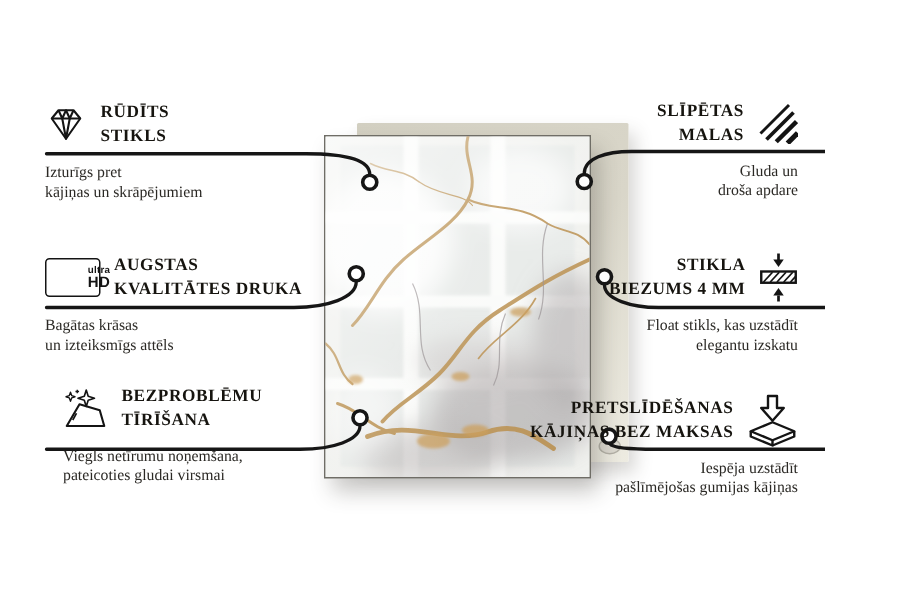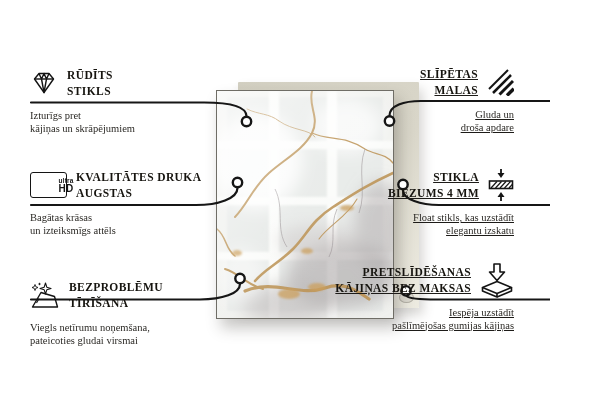--- a/index.html
+++ b/index.html
@@ -13,21 +13,21 @@
         background:#dbd8cf;border:1px solid #b3b0a6;z-index:2;}
   .marble{position:absolute;left:216px;top:90px;width:176px;height:227px;
           border:1px solid #6f6d66;background:#f0f1ee;z-index:3;
           box-shadow:5px 9px 14px rgba(55,50,42,.28);}
   .marble svg{display:block;width:100%;height:100%;}
   
   .overlay{position:absolute;left:0;top:0;width:600px;height:400px;z-index:5;pointer-events:none;}
   
   .feature{position:absolute;z-index:6;}
   .feature.left{left:30px;width:212px;}
-  .feature.right{right:36px;width:232px;text-decoration:underline;}
+  .feature.right{right:18px;width:232px;}
   .f-head{display:flex;align-items:center;gap:9px;height:38px;}
   .feature.right .f-head{justify-content:flex-end;}
   .f-title{font-weight:bold;font-size:11.5px;line-height:16px;letter-spacing:.4px;color:#16140f;}
   .feature.right .f-title{text-align:right;}
   .f-icon{flex:0 0 auto;display:flex;align-items:center;justify-content:center;}
   .f-desc{margin-top:8px;font-size:10.5px;line-height:12.5px;color:#2b2925;}
   .feature.right .f-desc{text-align:right;}
   
   .uhd{width:27px;height:26px;border:1.7px solid #141414;border-radius:3px;
        display:flex;flex-direction:column;align-items:center;justify-content:center;
@@ -149,31 +149,31 @@
     </div>
   </div>
 
   <div class="feature left" style="top:166px;">
     <div class="f-head">
       <span class="f-icon uhd">
         <span class="t">ultra</span>
         <span class="b">HD</span>
       </span>
       <div class="f-title">
+        <div>AUGSTAS</div>
         <div>KVALITĀTES DRUKA</div>
-        <div>AUGSTAS</div>
       </div>
     </div>
     <div class="f-desc">
       <div>Bagātas krāsas</div>
       <div>un izteiksmīgs attēls</div>
     </div>
   </div>
 
-  <div class="feature left" style="top:276px;">
+  <div class="feature left" style="top:253px;margin-left:12px;">
     <div class="f-head">
       <span class="f-icon">
         <svg width="30" height="27" viewBox="0 0 30 27">
           <g class="ln" stroke-linejoin="round">
             <path d="M2.5 25 L11 10.5 L24.5 14.5 L27.5 25 Z" stroke-width="1.4"></path>
             <path d="M6.5 21 L9 16.5" stroke-width="1.1"></path>
             <path d="M15.5 1 L16.8 5.2 L21 6.5 L16.8 7.8 L15.5 12 L14.2 7.8 L10 6.5 L14.2 5.2 Z" stroke-width="1.1"></path>
             <path d="M5 2.5 L5.8 4.7 L8 5.5 L5.8 6.3 L5 8.5 L4.2 6.3 L2 5.5 L4.2 4.7 Z" stroke-width="0.9"></path>
             <path d="M9.5 0.8 V3.2 M8.3 2 H10.7" stroke-width="0.9"></path>
           </g>

